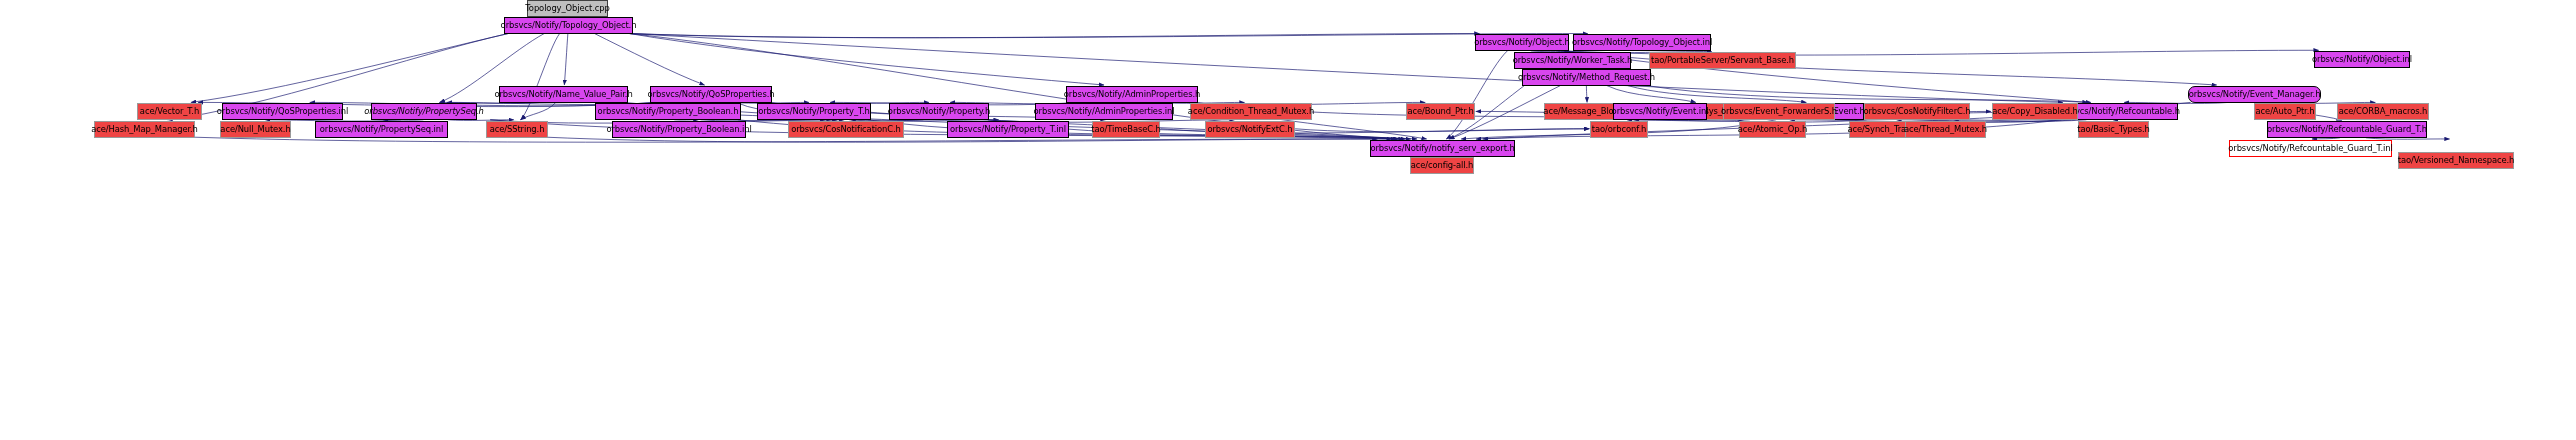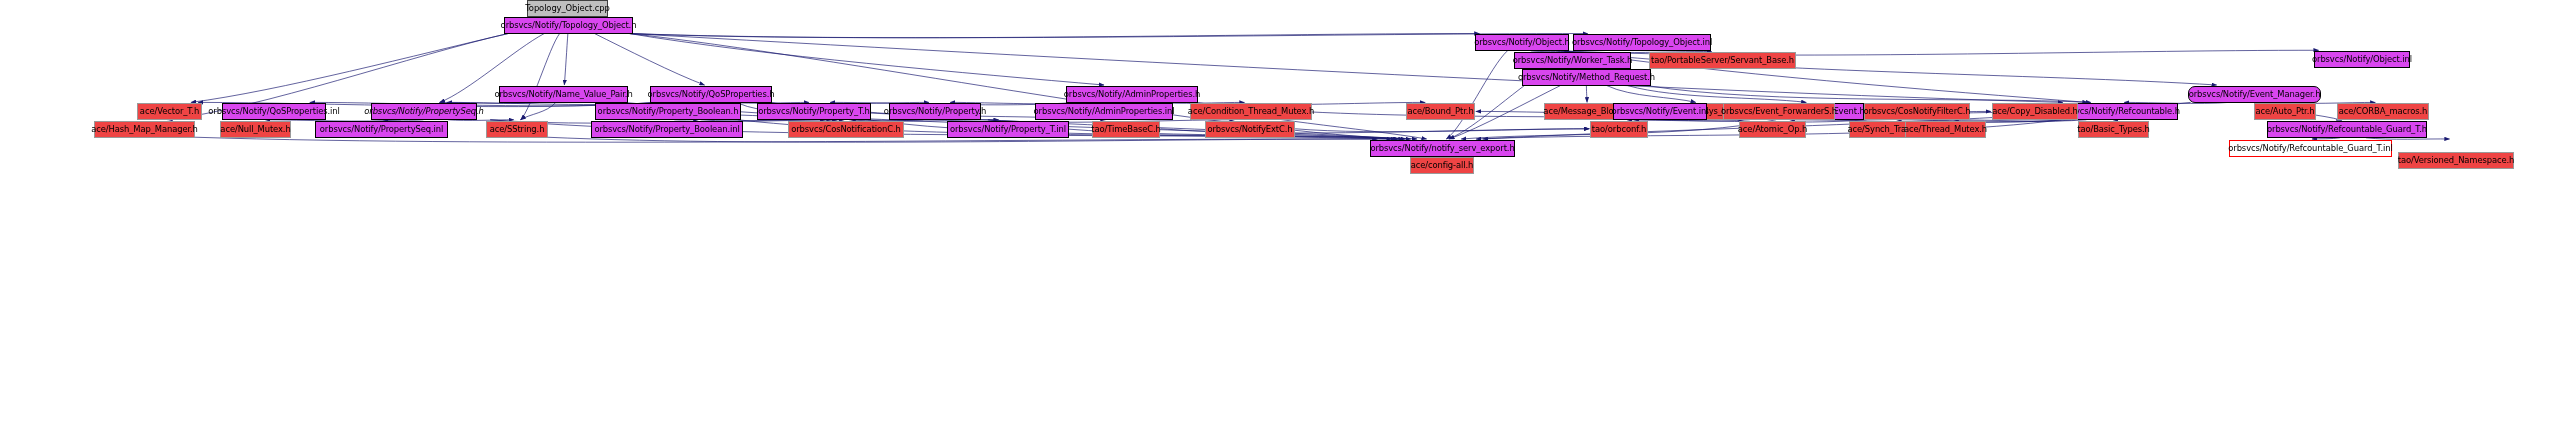--- a/index.html
+++ b/index.html
@@ -213,33 +213,33 @@
       </div>
       <div class="gnode plain" style="left: 1406px; top: 103px; width: 69px;">
         <span class="lbl">ace/Bound_Ptr.h</span>
       </div>
       <div class="gnode primary" style="left: 2059px; top: 103px; width: 119px;">
         <span class="lbl">orbsvcs/Notify/Refcountable.h</span>
       </div>
       <div class="gnode plain" style="left: 137px; top: 103px; width: 65px;">
         <span class="lbl">ace/Vector_T.h</span>
       </div>
-      <div class="gnode primary" style="left: 222px; top: 103px; width: 104px;">
+      <div class="gnode primary" style="left: 222px; top: 103px; width: 121px;">
         <span class="lbl">orbsvcs/Notify/QoSProperties.inl</span>
       </div>
       <div class="gnode primary" style="left: 371px; top: 103px; width: 106px; font-style: italic;">
         <span class="lbl">orbsvcs/Notify/PropertySeq.h</span>
       </div>
       <div class="gnode primary" style="left: 595px; top: 103px; width: 146px;">
         <span class="lbl">orbsvcs/Notify/Property_Boolean.h</span>
       </div>
       <div class="gnode primary" style="left: 757px; top: 103px; width: 114px;">
         <span class="lbl">orbsvcs/Notify/Property_T.h</span>
       </div>
-      <div class="gnode primary" style="left: 889px; top: 103px; width: 92px; justify-content: center;">
+      <div class="gnode primary" style="left: 889px; top: 103px; width: 100px; justify-content: center;">
         <span class="lbl">orbsvcs/Notify/Property.h</span>
       </div>
       <div class="gnode primary" style="left: 1035px; top: 103px; width: 138px;">
         <span class="lbl">orbsvcs/Notify/AdminProperties.inl</span>
       </div>
       <div class="gnode primary" style="left: 1613px; top: 103px; width: 94px;">
         <span class="lbl">orbsvcs/Notify/Event.inl</span>
       </div>
       <div class="gnode plain" style="left: 1723px; top: 103px; width: 112px;">
         <span class="lbl">orbsvcs/Event_ForwarderS.h</span>
@@ -264,21 +264,21 @@
       </div>
       <div class="gnode plain" style="left: 220px; top: 121px; width: 71px;">
         <span class="lbl">ace/Null_Mutex.h</span>
       </div>
       <div class="gnode primary" style="left: 315px; top: 121px; width: 133px;">
         <span class="lbl">orbsvcs/Notify/PropertySeq.inl</span>
       </div>
       <div class="gnode plain" style="left: 486px; top: 121px; width: 62px;">
         <span class="lbl">ace/SString.h</span>
       </div>
-      <div class="gnode primary" style="left: 591px; top: 121px; width: 152px;">
+      <div class="gnode primary" style="left: 612px; top: 121px; width: 134px;">
         <span class="lbl">orbsvcs/Notify/Property_Boolean.inl</span>
       </div>
       <div class="gnode plain" style="left: 788px; top: 121px; width: 116px;">
         <span class="lbl">orbsvcs/CosNotificationC.h</span>
       </div>
       <div class="gnode primary" style="left: 947px; top: 121px; width: 122px;">
         <span class="lbl">orbsvcs/Notify/Property_T.inl</span>
       </div>
       <div class="gnode plain" style="left: 1092px; top: 121px; width: 68px;">
         <span class="lbl">tao/TimeBaseC.h</span>

